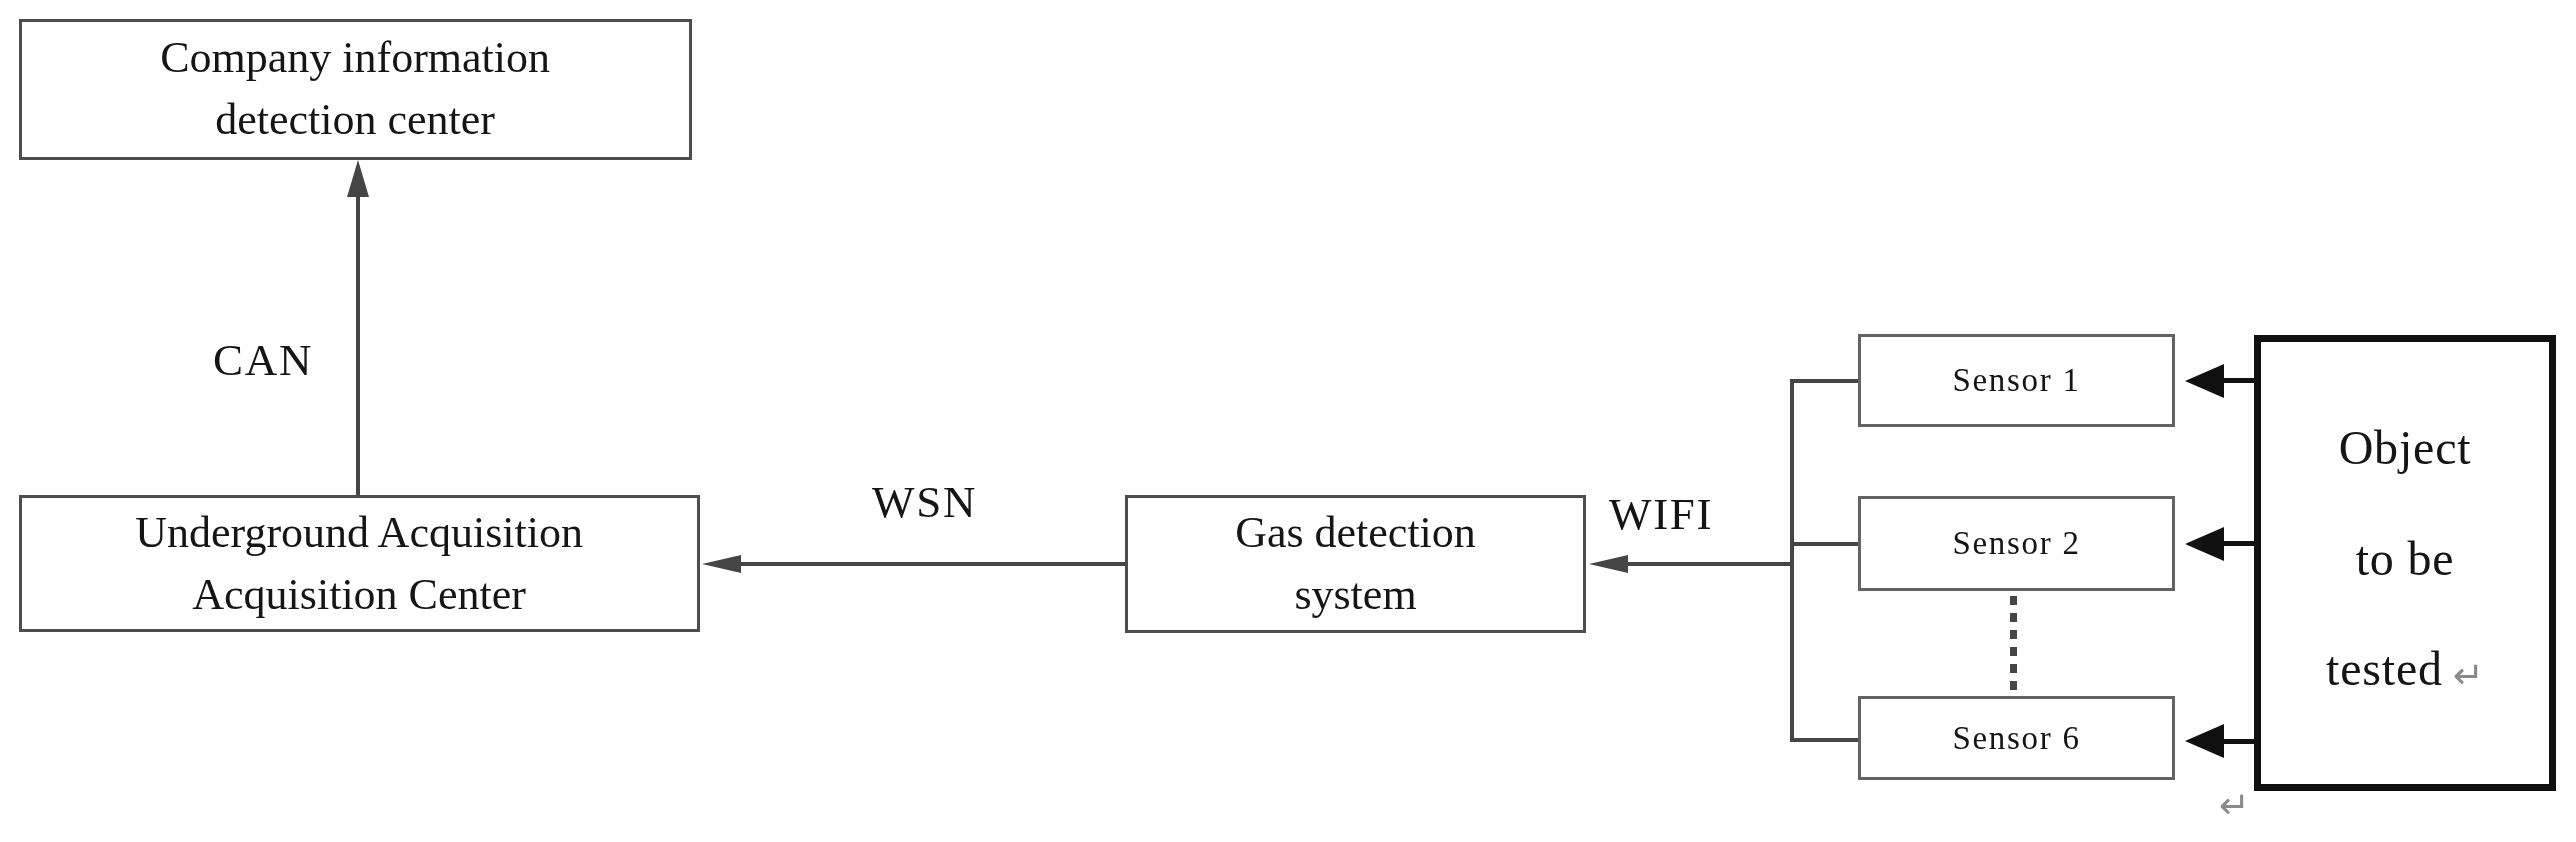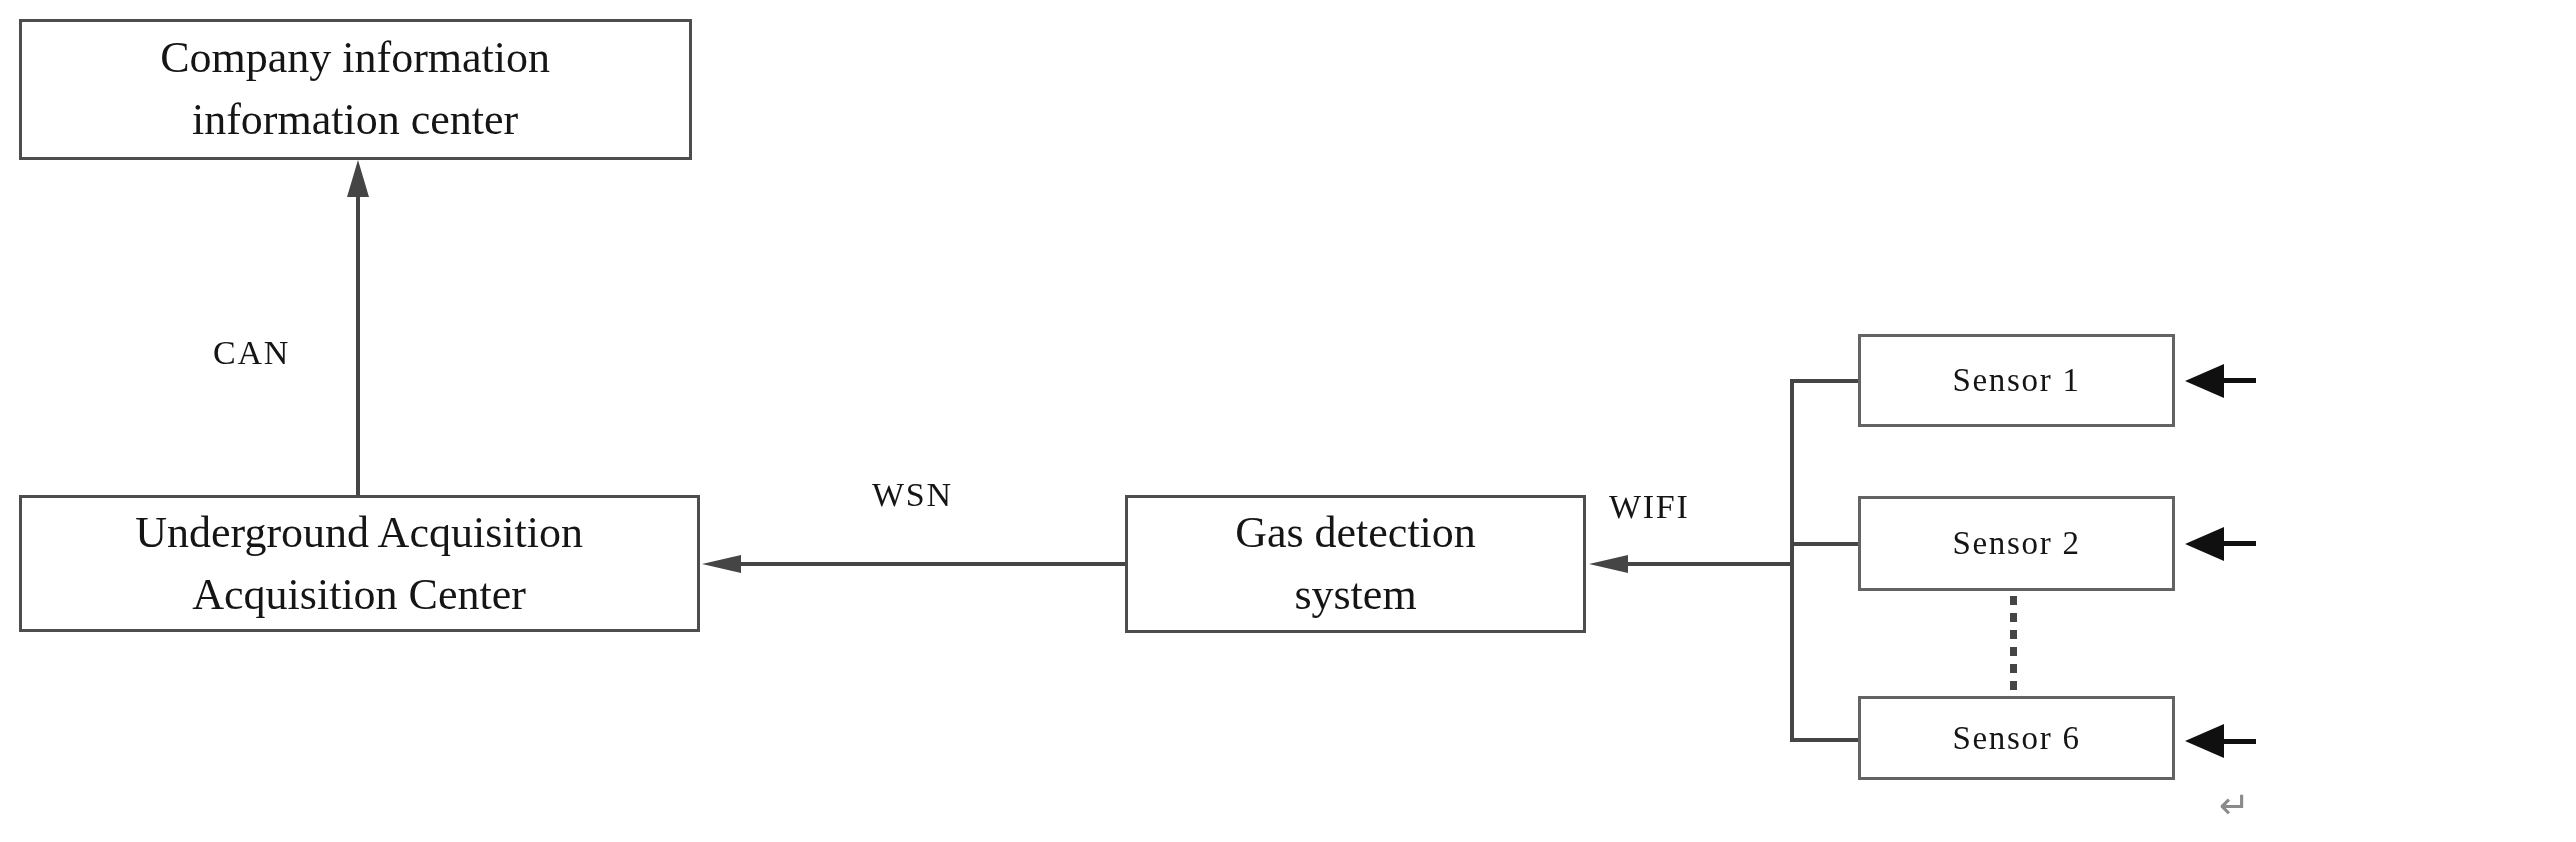--- a/index.html
+++ b/index.html
@@ -81,21 +81,21 @@
   #obj-arrow-6-head { left: 2185px; top: 724px; }
   #obj-arrow-6-shaft { left: 2222px; top: 739px; width: 34px; height: 5px; }
   
   #ellipsis {
     position: absolute;
     left: 2010px; top: 596px; width: 6.8px; height: 100px;
     background: repeating-linear-gradient(to bottom, var(--line) 0 9.3px, transparent 9.3px 17px);
   }
   .edge-label {
     position: absolute;
-    font-size: 34px;
+    font-size: 45px;
     color: var(--text);
     letter-spacing: 1.7px;
     white-space: nowrap;
   }
   #can-label  { left: 213px;  top: 334px; }
   #wsn-label  { left: 872px;  top: 476px; }
   #wifi-label { left: 1609px; top: 488px; }
   .return-mark {
     color: var(--return-mark);
     font-size: 37px;
@@ -104,21 +104,21 @@
   #object-return-inline { margin-left: 10px; position: relative; top: 3.4px; letter-spacing: 0; }
   #page-return { position: absolute; left: 2219px; top: 784px; }
 </style>
 </head>
 <body>
 
 <div class="canvas">
 
   <div class="box node-main" id="box-company">
     <span class="bl">Company information</span>
-    <span class="bl">information center</span>
+    <span class="bl">detection center</span>
   </div>
 
   <div class="vline" id="can-shaft"></div>
   <div class="ah ah-up" id="can-head"></div>
   <div class="edge-label" id="can-label">CAN</div>
 
   <div class="box node-main" id="box-underground">
     <span class="bl">Underground Acquisition</span>
     <span class="bl">Acquisition Center</span>
   </div>
@@ -152,17 +152,24 @@
     <span>Sensor 6</span>
   </div>
 
   <div class="ah ah-left-big" id="obj-arrow-1-head"></div>
   <div class="obj-shaft" id="obj-arrow-1-shaft"></div>
   <div class="ah ah-left-big" id="obj-arrow-2-head"></div>
   <div class="obj-shaft" id="obj-arrow-2-shaft"></div>
   <div class="ah ah-left-big" id="obj-arrow-6-head"></div>
   <div class="obj-shaft" id="obj-arrow-6-shaft"></div>
 
+  <div class="box" id="box-object">
+    <span class="bl">Object</span>
+    <span class="bl">to be</span>
+    <span class="bl">
+      <span>tested</span><span class="return-mark" id="object-return-inline">↵</span>
+    </span>
+  </div>
 
   <div class="return-mark" id="page-return">↵</div>
 
 </div>
 
 
 </body></html>

